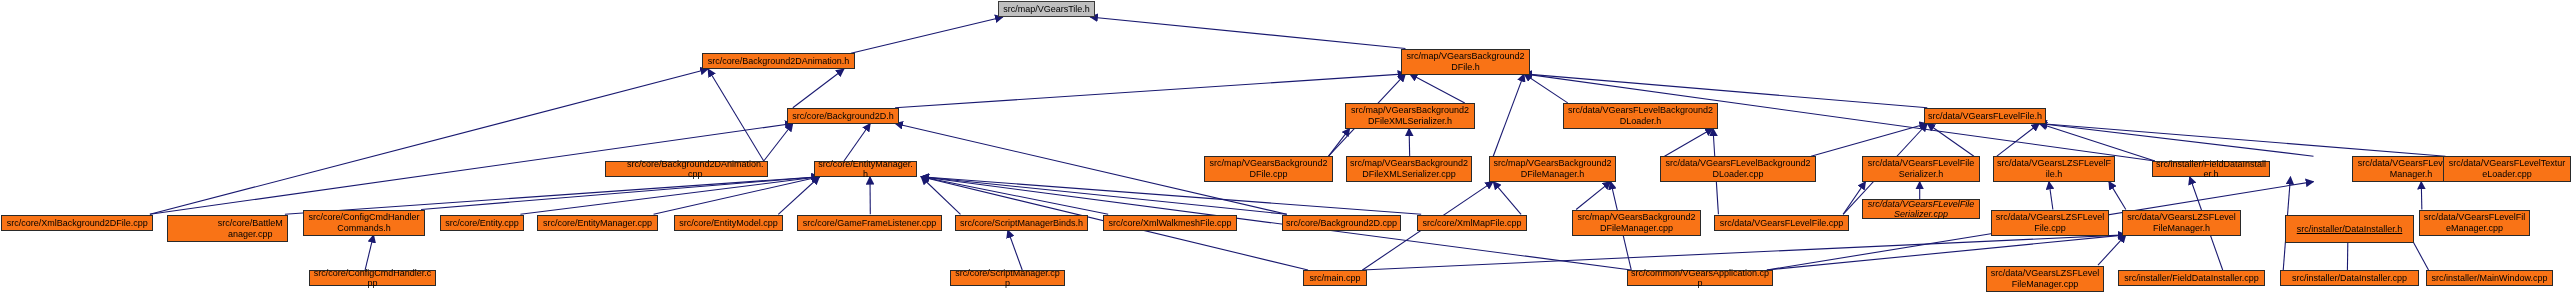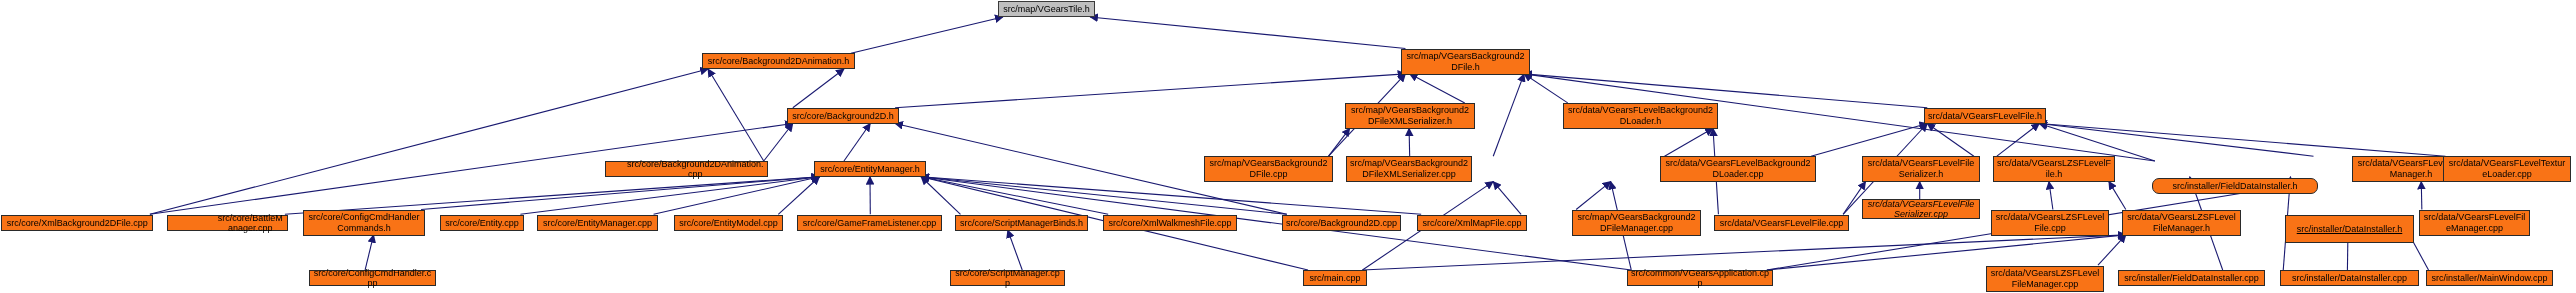--- a/index.html
+++ b/index.html
@@ -83,31 +83,32 @@
     </svg>
 
 <div class="node root" style="left: 998px; top: 1.2px; width: 97px; height: 16px;">src/map/VGearsTile.h</div>
     <div class="node" style="left: 702px; top: 53px; width: 153px; height: 16px;">src/core/Background2DAnimation.h</div>
     <div class="node" style="left: 1401px; top: 49px; width: 129px; height: 25.5px;">src/map/VGearsBackground2DFile.h</div>
     <div class="node" style="left: 787px; top: 108px; width: 112px; height: 16px;">src/core/Background2D.h</div>
     <div class="node" style="left: 1345px; top: 103px; width: 130px; height: 25.5px;">src/map/VGearsBackground2DFileXMLSerializer.h</div>
     <div class="node" style="left: 1563px; top: 103px; width: 155px; height: 25.5px;">src/data/VGearsFLevelBackground2DLoader.h</div>
     <div class="node" style="left: 1924px; top: 108px; width: 122px; height: 16px;">src/data/VGearsFLevelFile.h</div>
     <div class="node" style="left: 605px; top: 161px; width: 163px; height: 16px; padding-left: 20px;">src/core/Background2DAnimation.cpp</div>
-    <div class="node" style="left: 814px; top: 161px; width: 112px; height: 16px;">src/core/EntityManager.h</div>
+    <div class="node" style="left: 814px; top: 161px; width: 103px; height: 16px;">src/core/EntityManager.h</div>
     <div class="node" style="left: 1204px; top: 156px; width: 129px; height: 25.5px;">src/map/VGearsBackground2DFile.cpp</div>
     <div class="node" style="left: 1346px; top: 156px; width: 126px; height: 25.5px;">src/map/VGearsBackground2DFileXMLSerializer.cpp</div>
+    <div class="node" style="left: 1489px; top: 156px; width: 127px; height: 25.5px;">src/map/VGearsBackground2DFileManager.h</div>
     <div class="node" style="left: 1660px; top: 156px; width: 156px; height: 25.5px;">src/data/VGearsFLevelBackground2DLoader.cpp</div>
     <div class="node" style="left: 1862px; top: 156px; width: 118px; height: 25.5px;">src/data/VGearsFLevelFileSerializer.h</div>
     <div class="node" style="left: 1993px; top: 156px; width: 122px; height: 25.5px;">src/data/VGearsLZSFLevelFile.h</div>
-    <div class="node" style="left: 2152px; top: 178px; width: 166px; height: 16px; border-radius: 7px;">src/installer/FieldDataInstaller.h</div>
+    <div class="node" style="left: 2152px; top: 161px; width: 118px; height: 16px;">src/installer/FieldDataInstaller.h</div>
     <div class="node" style="left: 2310px; top: 156px; width: 118px; height: 25.5px; margin-left: 42px;">src/data/VGearsFLevelFileManager.h</div>
     <div class="node" style="left: 2443px; top: 156px; width: 128px; height: 25.5px;">src/data/VGearsFLevelTextureLoader.cpp</div>
     <div class="node" style="left: 1.2px; top: 215px; width: 152px; height: 16px;">src/core/XmlBackground2DFile.cpp</div>
-    <div class="node" style="left: 167px; top: 215px; width: 121px; height: 16px; padding-left: 48px;">src/core/BattleManager.cpp</div>
+    <div class="node" style="left: 167px; top: 215px; width: 121px; height: 27px; padding-left: 48px;">src/core/BattleManager.cpp</div>
     <div class="node" style="left: 303px; top: 210px; width: 122px; height: 25.5px;">src/core/ConfigCmdHandlerCommands.h</div>
     <div class="node" style="left: 440px; top: 215px; width: 84px; height: 16px;">src/core/Entity.cpp</div>
     <div class="node" style="left: 537px; top: 215px; width: 121px; height: 16px;">src/core/EntityManager.cpp</div>
     <div class="node" style="left: 674px; top: 215px; width: 109px; height: 16px;">src/core/EntityModel.cpp</div>
     <div class="node" style="left: 797px; top: 215px; width: 145px; height: 16px;">src/core/GameFrameListener.cpp</div>
     <div class="node" style="left: 955px; top: 215px; width: 133px; height: 16px;">src/core/ScriptManagerBinds.h</div>
     <div class="node" style="left: 1103px; top: 215px; width: 134px; height: 16px;">src/core/XmlWalkmeshFile.cpp</div>
     <div class="node" style="left: 1282px; top: 215px; width: 119px; height: 16px;">src/core/Background2D.cpp</div>
     <div class="node" style="left: 1417px; top: 215px; width: 110px; height: 16px;">src/core/XmlMapFile.cpp</div>
     <div class="node" style="left: 1572px; top: 210px; width: 129px; height: 25.5px;">src/map/VGearsBackground2DFileManager.cpp</div>

